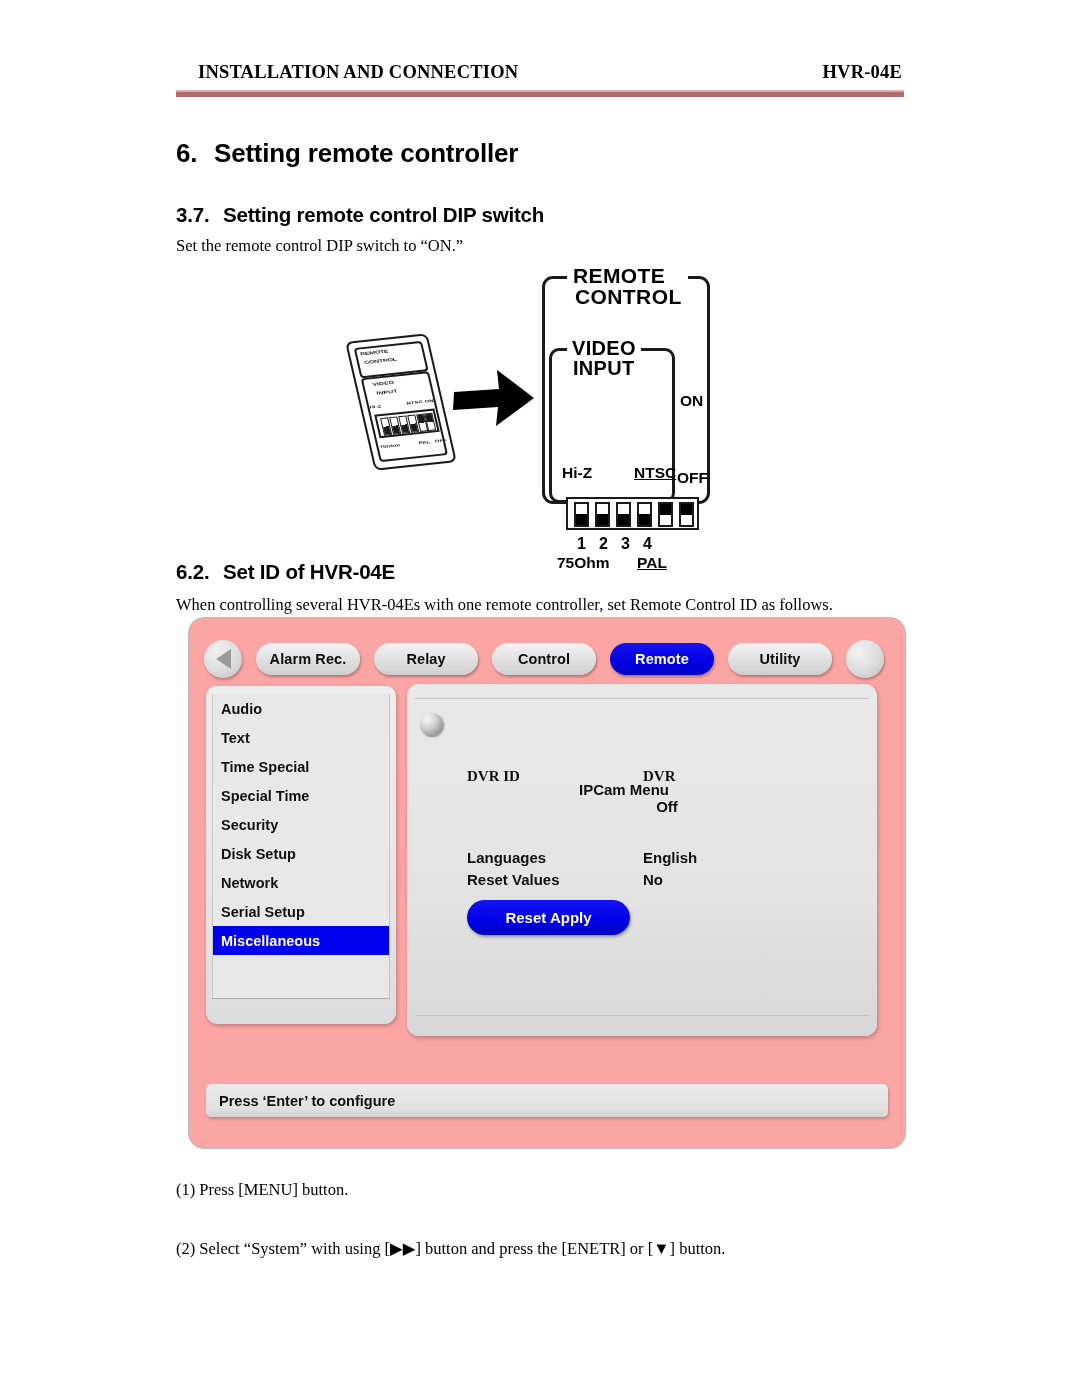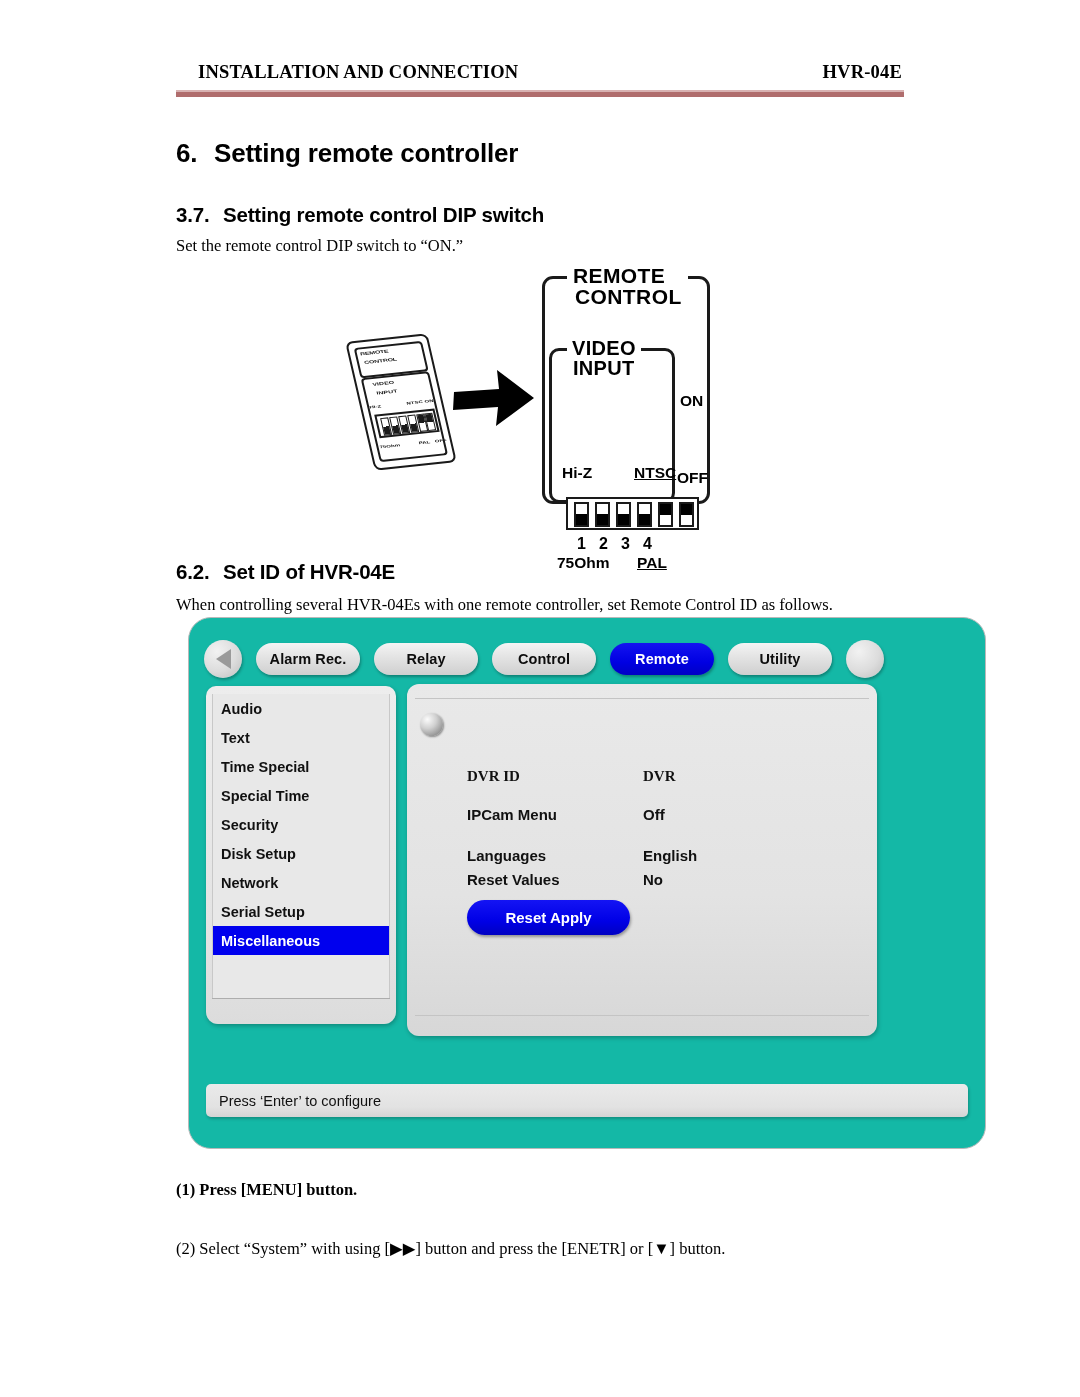--- a/index.html
+++ b/index.html
@@ -237,25 +237,25 @@
     font-family: "Liberation Sans", sans-serif;
     font-weight: bold;
     font-size: 16px;
   }
 
   
   .osd {
     position: absolute;
     left: 188px;
     top: 617px;
-    width: 798px;
+    width: 718px;
     height: 532px;
-    background: #14b8a6;
+    background: #fca5a5;
     border: 1.5px solid #b9b9b9;
-    border-radius: 23px;
+    border-radius: 16px;
     box-sizing: border-box;
   }
   .osd-tabs {
     position: absolute;
     left: 15px;
     top: 21px;
     right: 15px;
     height: 40px;
     display: flex;
     align-items: center;
@@ -409,21 +409,21 @@
     top: 466px;
     height: 33px;
     border-radius: 5px;
     background: linear-gradient(to bottom, #eaeaea 0%, #e2e2e2 70%, #d4d4d4 100%);
     box-shadow: 1px 2px 3px rgba(0,0,0,0.22);
     display: flex;
     align-items: center;
     padding-left: 13px;
     box-sizing: border-box;
     font-family: "Liberation Sans", sans-serif;
-    font-weight: normal;
+    font-weight: bold;
     font-size: 14.5px;
     color: #111111;
   }
 
   
   .step {
     position: absolute;
     font-family: "Liberation Serif", serif;
     font-size: 16.5px;
     white-space: nowrap;
@@ -582,37 +582,37 @@
 
   <div class="settings">
     <div class="settings-inner"></div>
 
     <div class="knob"></div>
 
     <div class="srow" style="top:78px;font-family:Liberation Serif, serif;">
       <span class="lbl">DVR ID</span>
       <span class="val">DVR</span>
     </div>
-    <div class="srow" style="top:116px;">
+    <div class="srow" style="top:97px;flex-direction:column;">
       <span class="lbl">IPCam Menu</span>
       <span class="val">Off</span>
     </div>
-    <div class="srow" style="top:151px;align-items:flex-end;">
+    <div class="srow" style="top:159px;">
       <span class="lbl">Languages</span>
       <span class="val">English</span>
     </div>
     <div class="srow" style="top:181px;">
       <span class="lbl">Reset Values</span>
       <span class="val">No</span>
     </div>
 
     <div class="reset-btn">
       <span>Reset Apply</span>
     </div>
   </div>
 
   <div class="statusbar">
     <span>Press ‘Enter’ to configure</span>
   </div>
 </div>
 
-<p class="step" style="left:176px; top:1163px;font-weight:bold;">(1) Press [MENU] button.</p>
+<p class="step" style="left:176px; top:1163px;">(1) Press [MENU] button.</p>
 <p class="step" style="left:176px; top:1222px;">(2) Select “System” with using [▶▶] button and press the [ENETR] or [▼] button.</p>
 
 </body></html>

